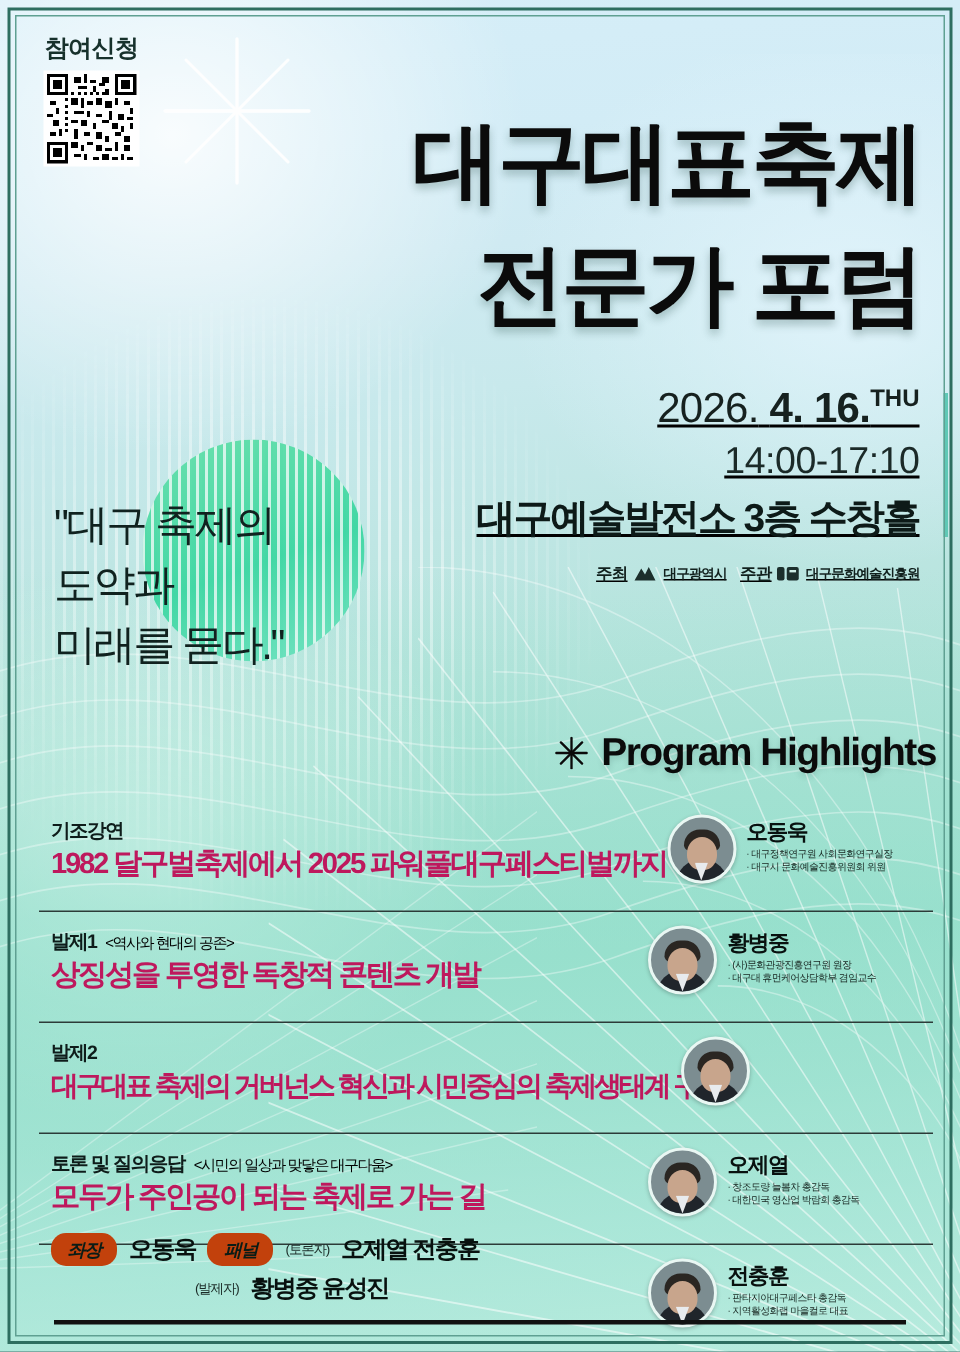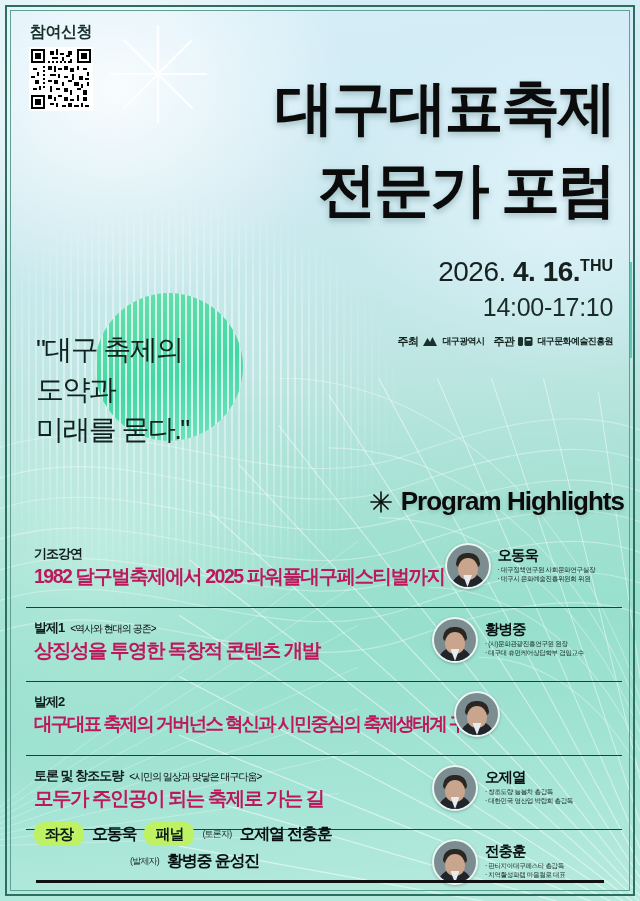--- a/index.html
+++ b/index.html
@@ -91,21 +91,21 @@
   .title-line{
     font-family:"Liberation Sans","DejaVu Sans",sans-serif;
     font-size:59px;font-weight:700;color:#0b0b0b;
     letter-spacing:-2.5px;
     text-shadow:0 3px 6px rgba(20,60,55,.28);
     white-space:nowrap;
   }
   .title-line + .title-line{margin-top:25px;}
 
   
-  .meta-wrap{position:absolute;right:27px;top:256px;text-align:right;}
+  .meta-wrap{position:absolute;right:27px;top:256px;text-align:right;text-decoration:underline;}
   .meta-rule{
     position:absolute;right:8px;top:262px;width:3px;height:96px;
     background:#5fc8b6;
   }
   .date-line{
     font-size:28px;color:#16211f;letter-spacing:-.5px;white-space:nowrap;
   }
   .date-line .hv{font-weight:700;}
   .date-line .dow{font-size:16px;font-weight:700;vertical-align:super;letter-spacing:0;}
   .time-line{
@@ -222,23 +222,23 @@
   }
   .sp-cred::before{content:"· ";}
 
   
   .panel-foot{
     position:absolute;left:34px;top:822px;width:360px;
   }
   .pf-row{display:flex;align-items:center;gap:8px;white-space:nowrap;}
   .pf-row + .pf-row{margin-top:5px;padding-left:96px;}
   .pill{
-    display:inline-block;background:#bef264;color:#0a1c16;
-    font-size:15px;font-weight:700;letter-spacing:-1px;
-    padding:2.5px 11px;border-radius:10px;
+    display:inline-block;background:#c2410c;color:#0a1c16;
+    font-size:12px;font-weight:700;letter-spacing:-1px;
+    padding:2.5px 11px;border-radius:10px;font-style:italic;
   }
   .pf-names{font-size:16px;font-weight:700;color:#08110f;letter-spacing:-1.2px;}
   .pf-role{font-size:9px;color:#1b2b27;letter-spacing:-.8px;}
 
   .foot-rule{
     position:absolute;left:36px;right:36px;top:880px;height:3px;background:#111;
   }
 </style>
 </head>
 <body>
@@ -410,20 +410,21 @@
   </div>
 
   <div class="meta-rule"></div>
   <div class="meta-wrap">
     <div class="date-line">
       <span>2026.</span>
       <span class="hv">4.</span>
       <span class="hv">16.</span><span class="dow">THU</span>
     </div>
     <div class="time-line">14:00-17:10</div>
+    <div class="venue-line">대구예술발전소 3층 수창홀</div>
 
     <div class="host-row">
       <div class="host-item">
         <span class="host-key">주최</span>
         <span class="host-logo">
           <svg width="16" height="11" viewBox="0 0 16 11">
             <path d="M1,10 L5.5,2 L8,6 L10.5,1 L15,10 Z" fill="#1c2f2c"></path>
           </svg>
         </span>
         <span class="host-name">대구광역시</span>
@@ -523,21 +524,21 @@
             <div class="hair"></div>
             <div class="face"></div>
             <div class="collar"></div>
         </div>
       </div>
     </div>
 
     <div class="prog-row">
       <div class="prog-left">
         <div class="prog-kicker">
-          <span class="kicker-tag">토론 및 창조도량</span>
+          <span class="kicker-tag">토론 및 질의응답</span>
           <span class="kicker-sub">&lt;시민의 일상과 맞닿은 대구다움&gt;</span>
         </div>
         <div class="prog-title">모두가 주인공이 되는 축제로 가는 길</div>
       </div>
       <div class="speaker">
         <div class="avatar">
           <div class="body"></div>
             <div class="hair"></div>
             <div class="face"></div>
             <div class="collar"></div>

